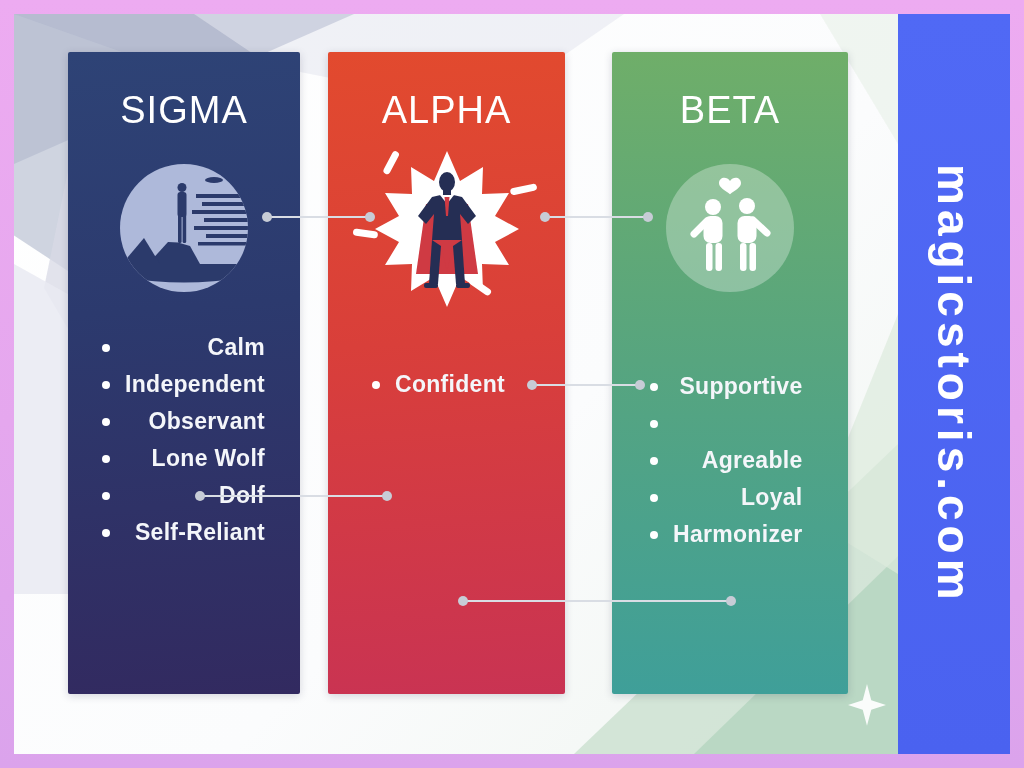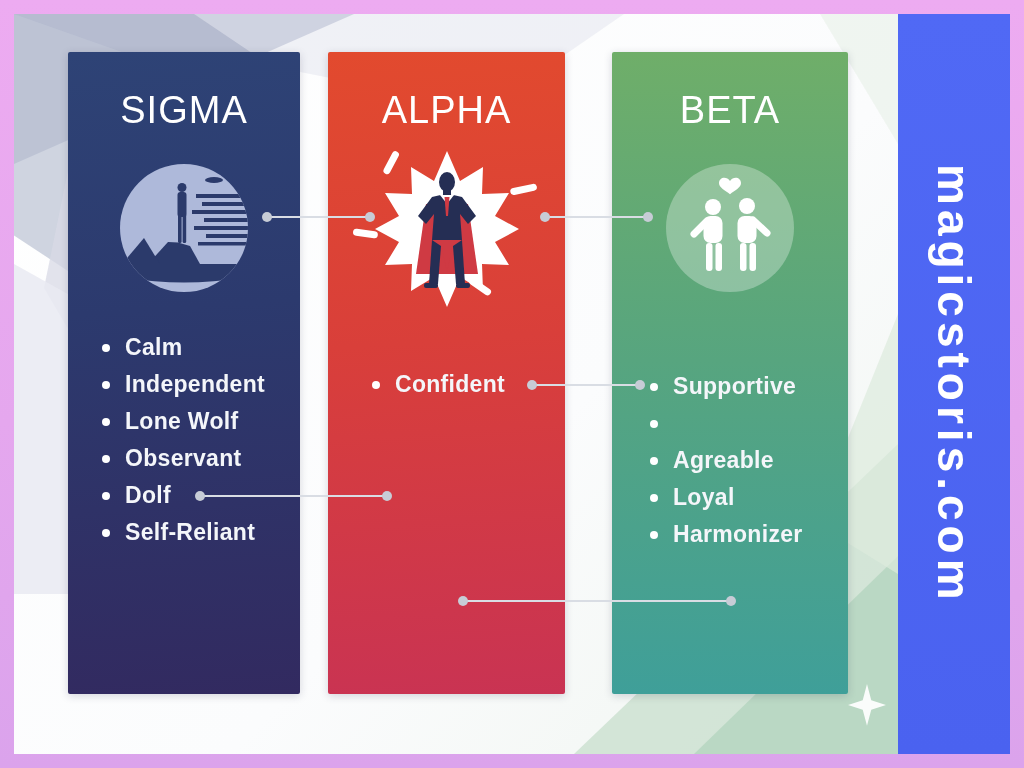--- a/index.html
+++ b/index.html
@@ -34,21 +34,21 @@
 
   .icon-wrap{position:absolute;left:50%;transform:translateX(-50%);}
   .icon-sigma,.icon-beta{top:112px;width:128px;height:128px;}
   .icon-alpha{top:92px;width:190px;height:170px;}
   .icon-wrap svg{display:block;width:100%;height:100%;}
 
   .traits{position:absolute;list-style:none;margin:0;padding:0;}
   .col-sigma .traits{left:34px;top:277px;}
   .col-alpha .traits{left:44px;top:314px;}
   .col-beta .traits{left:38px;top:316px;}
-  .traits li{display:flex;align-items:center;height:37px;}
+  .traits li{display:flex;align-items:center;height:37px;justify-content:space-between;}
   .dot{width:8px;height:8px;border-radius:50%;background:#ffffff;margin-right:15px;flex:none;}
   .trait-label{font-size:23px;font-weight:600;color:#f4f6fa;letter-spacing:.3px;white-space:nowrap;}
 
   .connector{position:absolute;height:2px;background:#d9dde4;z-index:5;}
   .connector::before,.connector::after{content:"";position:absolute;top:-4px;width:10px;height:10px;border-radius:50%;background:#c7ccd6;}
   .connector::before{left:-5px;}
   .connector::after{right:-5px;}
   .c1{left:267px;top:216px;width:103px;}
   .c2{left:545px;top:216px;width:103px;}
   .c3{left:532px;top:384px;width:108px;}
@@ -117,25 +117,25 @@
       <li>
           <span class="dot"></span>
           <span class="trait-label">Calm</span>
         </li>
       <li>
           <span class="dot"></span>
           <span class="trait-label">Independent</span>
         </li>
       <li>
           <span class="dot"></span>
+          <span class="trait-label">Observant</span>
+        </li>
+      <li>
+          <span class="dot"></span>
           <span class="trait-label">Lone Wolf</span>
-        </li>
-      <li>
-          <span class="dot"></span>
-          <span class="trait-label">Observant</span>
         </li>
       <li>
           <span class="dot"></span>
           <span class="trait-label">Dolf</span>
         </li>
       <li>
           <span class="dot"></span>
           <span class="trait-label">Self-Reliant</span>
         </li>
     </ul>

